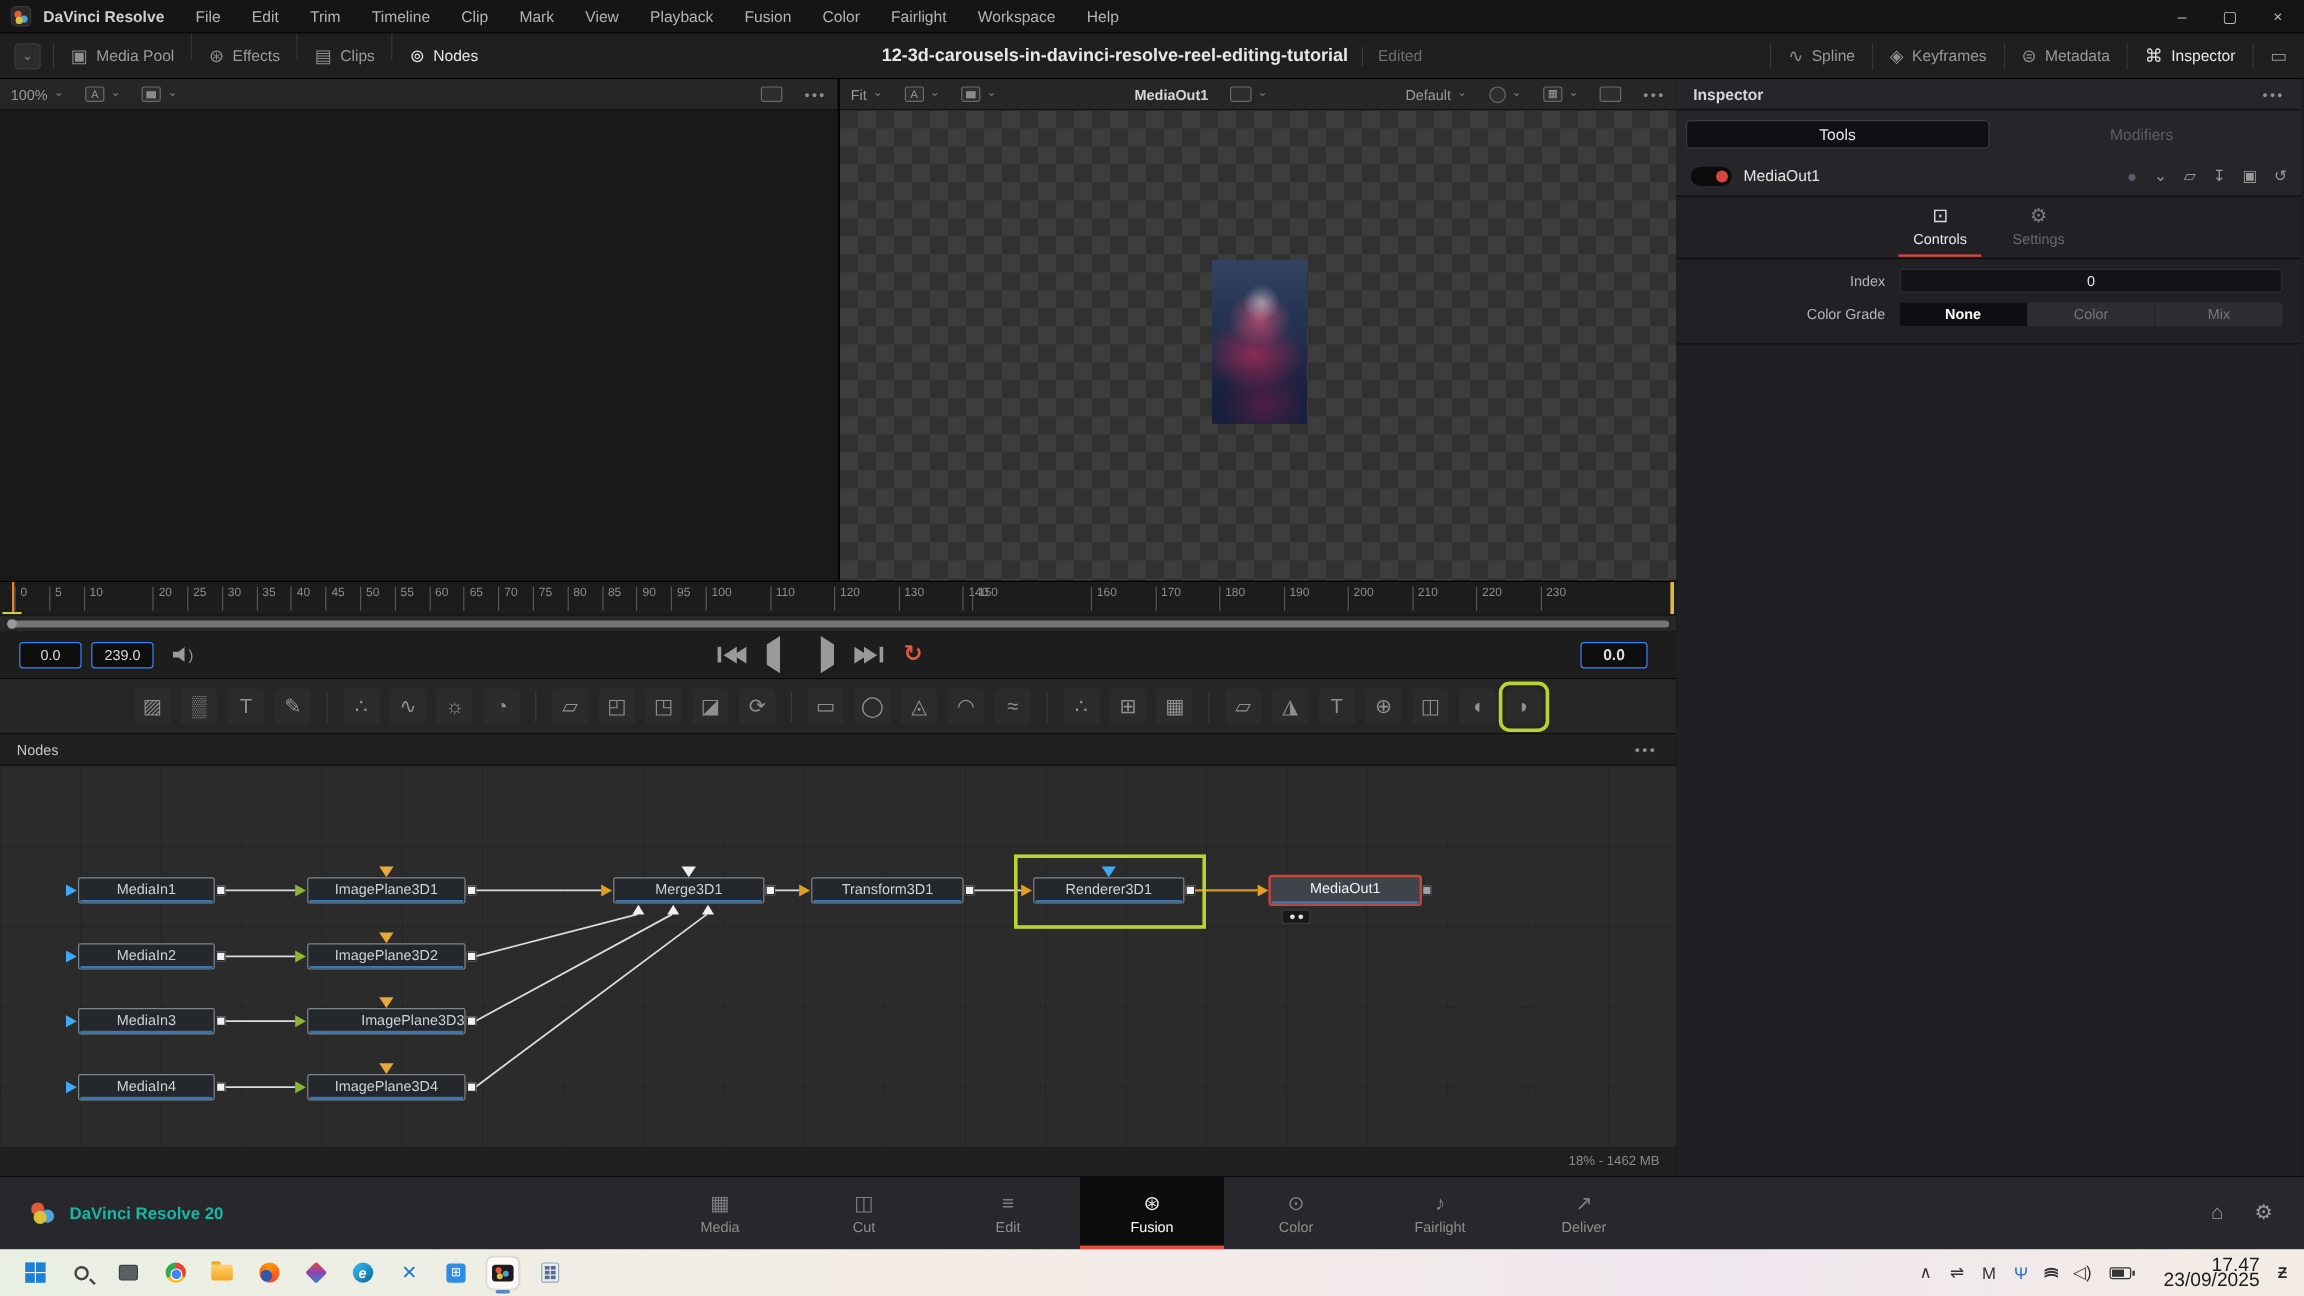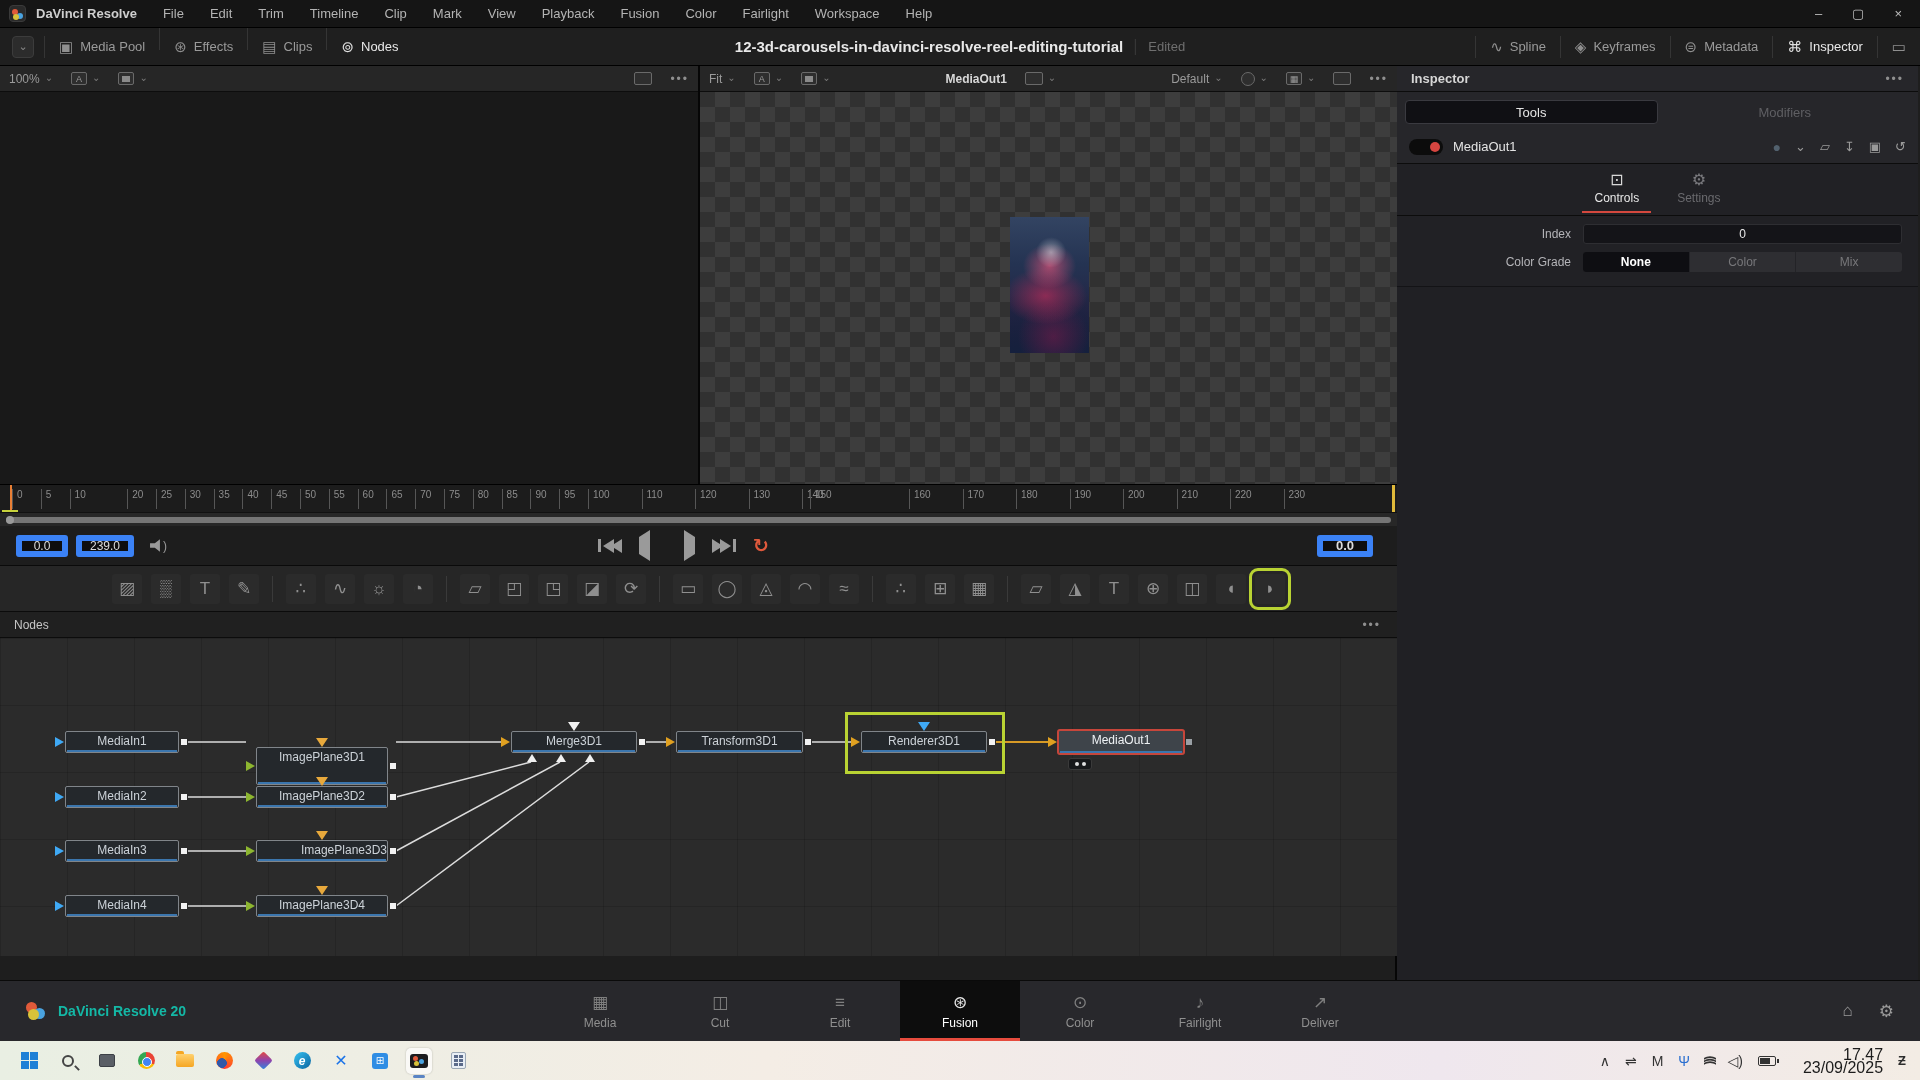--- a/index.html
+++ b/index.html
@@ -70,21 +70,21 @@
   .playbase{position:absolute;left:2px;top:25px;width:16px;height:3px;background:#c7d23c;}
   .endmark{position:absolute;right:2px;top:0;width:3px;height:28px;background:#e0b93a;}
 
   
   .scrollstrip{position:absolute;left:0;top:446px;width:1397px;height:14px;background:#272727;border-top:1px solid #111;display:flex;align-items:center;}
   .scrollbar{position:absolute;left:6px;right:6px;height:6px;border-radius:3px;background:#757575;}
   .scrollknob{position:absolute;left:6px;top:3px;width:8px;height:8px;border-radius:50%;background:#9a9a9a;}
 
   
   .transport{position:absolute;left:0;top:460px;width:1397px;height:40px;background:#1d1d1d;border-bottom:1px solid #0a0a0a;display:flex;align-items:center;}
-  .tfield{height:22px;min-width:52px;padding:0 8px;background:#0e0e0e;border:6px solid #3b82f6;border-radius:3px;color:#dcdcdc;font-size:12px;display:flex;align-items:center;justify-content:center;}
+  .tfield{height:22px;min-width:52px;padding:0 8px;background:#0e0e0e;border:1px solid #3b82f6;border-radius:3px;color:#dcdcdc;font-size:12px;display:flex;align-items:center;justify-content:center;}
   .speaker{width:15px;height:13px;background:#9a9a9a;clip-path:polygon(0 32%,32% 32%,66% 2%,66% 98%,32% 68%,0 68%);}
   .sarc{color:#9a9a9a;font-size:12px;margin-left:-2px;}
   .transport-center{position:absolute;left:598px;display:flex;align-items:center;gap:17px;}
   .tri-r{width:0;height:0;border-top:7px solid transparent;border-bottom:7px solid transparent;border-left:11px solid #9a9a9a;}
   .tri-l{width:0;height:0;border-top:7px solid transparent;border-bottom:7px solid transparent;border-right:11px solid #9a9a9a;}
   .stop-sq{width:12px;height:12px;background:#9a9a9a;}
   .framebar{width:3px;height:13px;background:#9a9a9a;}
   .grp-ff{display:flex;align-items:center;gap:2px;}
   .loop{color:#e0593c;font-size:19px;font-weight:bold;line-height:1;}
   .curtime{position:absolute;left:1317px;}
@@ -490,34 +490,37 @@
             <line x1="396" y1="268" x2="589" y2="124" stroke="#dcdcdc" stroke-width="1.5"></line>
             <line x1="645" y1="104" x2="666" y2="104" stroke="#dcdcdc" stroke-width="1.5"></line>
             <line x1="811" y1="104" x2="851" y2="104" stroke="#dcdcdc" stroke-width="1.5"></line>
             <line x1="995" y1="104" x2="1048" y2="104" stroke="#d79a26" stroke-width="2"></line>
           </svg>
           <div class="ghl" style="left: 845px; top: 74px; width: 160px; height: 62px; border-color: rgb(185, 211, 51);"></div>
           <div class="gnode" style="left: 65px; top: 93px; width: 114px; height: 22px;"><span>MediaIn1</span><span class="p-left" style="border-left: 9px solid rgb(63, 169, 245);"></span><span class="p-out"></span></div>
           <div class="gnode" style="left: 65px; top: 148px; width: 114px; height: 22px;"><span>MediaIn2</span><span class="p-left" style="border-left: 9px solid rgb(63, 169, 245);"></span><span class="p-out"></span></div>
           <div class="gnode" style="left: 65px; top: 202px; width: 114px; height: 22px;"><span>MediaIn3</span><span class="p-left" style="border-left: 9px solid rgb(63, 169, 245);"></span><span class="p-out"></span></div>
           <div class="gnode" style="left: 65px; top: 257px; width: 114px; height: 22px;"><span>MediaIn4</span><span class="p-left" style="border-left: 9px solid rgb(63, 169, 245);"></span><span class="p-out"></span></div>
-          <div class="gnode" style="left: 256px; top: 109px; width: 132px; height: 38px;"><span>ImagePlane3D1</span><span class="p-left" style="border-left: 9px solid rgb(141, 182, 48);"></span><span class="p-top" style="border-top: 9px solid rgb(232, 169, 60);"></span><span class="p-out"></span></div>
+          <div class="gnode" style="left: 256px; top: 93px; width: 132px; height: 22px;"><span>ImagePlane3D1</span><span class="p-left" style="border-left: 9px solid rgb(141, 182, 48);"></span><span class="p-top" style="border-top: 9px solid rgb(232, 169, 60);"></span><span class="p-out"></span></div>
           <div class="gnode" style="left: 256px; top: 148px; width: 132px; height: 22px;"><span>ImagePlane3D2</span><span class="p-left" style="border-left: 9px solid rgb(141, 182, 48);"></span><span class="p-top" style="border-top: 9px solid rgb(232, 169, 60);"></span><span class="p-out"></span></div>
           <div class="gnode" style="left: 256px; top: 202px; width: 132px; height: 22px; text-align: right;"><span>ImagePlane3D3</span><span class="p-left" style="border-left: 9px solid rgb(141, 182, 48);"></span><span class="p-top" style="border-top: 9px solid rgb(232, 169, 60);"></span><span class="p-out"></span></div>
           <div class="gnode" style="left: 256px; top: 257px; width: 132px; height: 22px;"><span>ImagePlane3D4</span><span class="p-left" style="border-left: 9px solid rgb(141, 182, 48);"></span><span class="p-top" style="border-top: 9px solid rgb(232, 169, 60);"></span><span class="p-out"></span></div>
           <div class="gnode" style="left: 511px; top: 93px; width: 126px; height: 22px;"><span>Merge3D1</span><span class="p-left" style="border-left: 9px solid rgb(224, 160, 32);"></span><span class="p-top" style="border-top: 9px solid rgb(240, 240, 240);"></span><span class="p-bot" style="left: 15px;"></span><span class="p-bot" style="left: 44px;"></span><span class="p-bot" style="left: 73px;"></span><span class="p-out"></span></div>
           <div class="gnode" style="left: 676px; top: 93px; width: 127px; height: 22px;"><span>Transform3D1</span><span class="p-left" style="border-left: 9px solid rgb(224, 160, 32);"></span><span class="p-out"></span></div>
           <div class="gnode" style="left: 861px; top: 93px; width: 126px; height: 22px;"><span>Renderer3D1</span><span class="p-left" style="border-left: 9px solid rgb(224, 160, 32);"></span><span class="p-top" style="border-top: 9px solid rgb(63, 169, 245);"></span><span class="p-out"></span></div>
           <div class="gnode selected" style="left: 1058px; top: 92px; width: 126px; height: 24px;"><span>MediaOut1</span><span class="p-left" style="border-left: 9px solid rgb(224, 160, 32);"></span><span class="p-out gray"></span></div>
           <span class="gbadge" style="left: 1068px; top: 120px;">
             <i></i>
             <i></i>
           </span>
         </div>
 
+      <div class="statusstrip">
+        <span>18% - 1462 MB</span>
+      </div>
     </div>
 
     <div class="inspector">
       <div class="insp-hdr">
         <span>Inspector</span>
         <span class="dots">•••</span>
       </div>
       <div class="insp-tabs">
         <div class="insp-tab sel">Tools</div>
         <div class="insp-tab">Modifiers</div>

